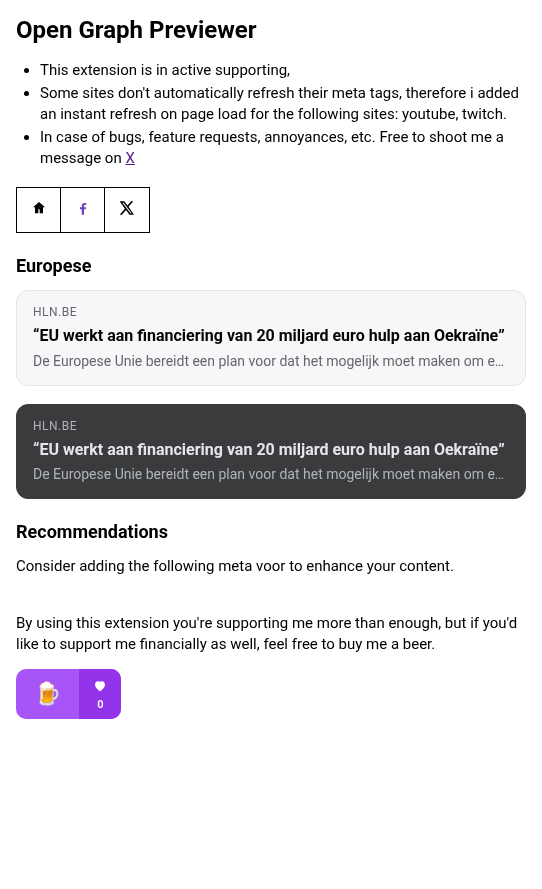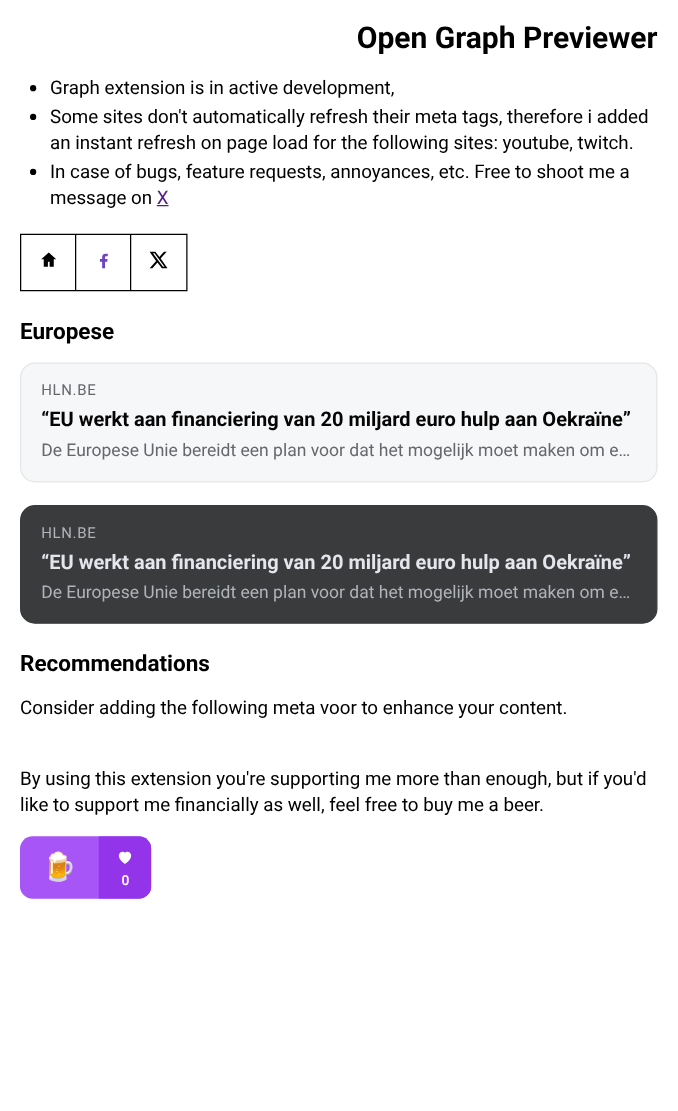--- a/index.html
+++ b/index.html
@@ -3,21 +3,21 @@
   <meta charset="utf-8">
   <style>
     * { box-sizing: border-box; margin: 0; padding: 0; }
     body {
       font-family: -apple-system, BlinkMacSystemFont, "Segoe UI", Roboto, Helvetica, Arial, sans-serif;
       width: 542px;
       padding: 16px;
       color: #000;
       background: #fff;
     }
-    h1 { font-size: 24px; font-weight: 700; margin-bottom: 16px; text-align: right; }
+    h1 { font-size: 24px; font-weight: 700; margin-bottom: 16px; }
     h2 { font-size: 18px; font-weight: 700; margin-top: 22px; margin-bottom: 14px; }
     ul.notes { list-style: disc; padding-left: 24px; margin-bottom: 18px; }
     ul.notes li { font-size: 15px; line-height: 1.4; margin-bottom: 2px; }
     a.text-link { color: #551a8b; text-decoration: underline; }
     .tab-bar { display: flex; border: 1px solid #000; width: fit-content; }
     .tab {
       width: 44px; height: 44px;
       display: flex; align-items: center; justify-content: center;
       border-right: 1px solid #000;
       cursor: pointer;
@@ -72,21 +72,21 @@
     }
     .beer-side svg { width: 14px; height: 14px; fill: #fff; }
     .beer-count { font-size: 11px; font-weight: 600; }
   </style>
 </head>
 <body>
 
 <h1>Open Graph Previewer</h1>
 
 <ul class="notes">
-  <li>Graph extension is in active development,</li>
+  <li>This extension is in active supporting,</li>
   <li>Some sites don't automatically refresh their meta tags, therefore i added an instant refresh on page load for the following sites: youtube, twitch.</li>
   <li>
     <span>In case of bugs, feature requests, annoyances, etc. Free to shoot me a message on </span><a href="#" class="text-link">X</a>
   </li>
 </ul>
 
 <div class="tab-bar">
   <div class="tab">
     <span>
       <svg viewBox="0 0 24 24" fill="#000">

